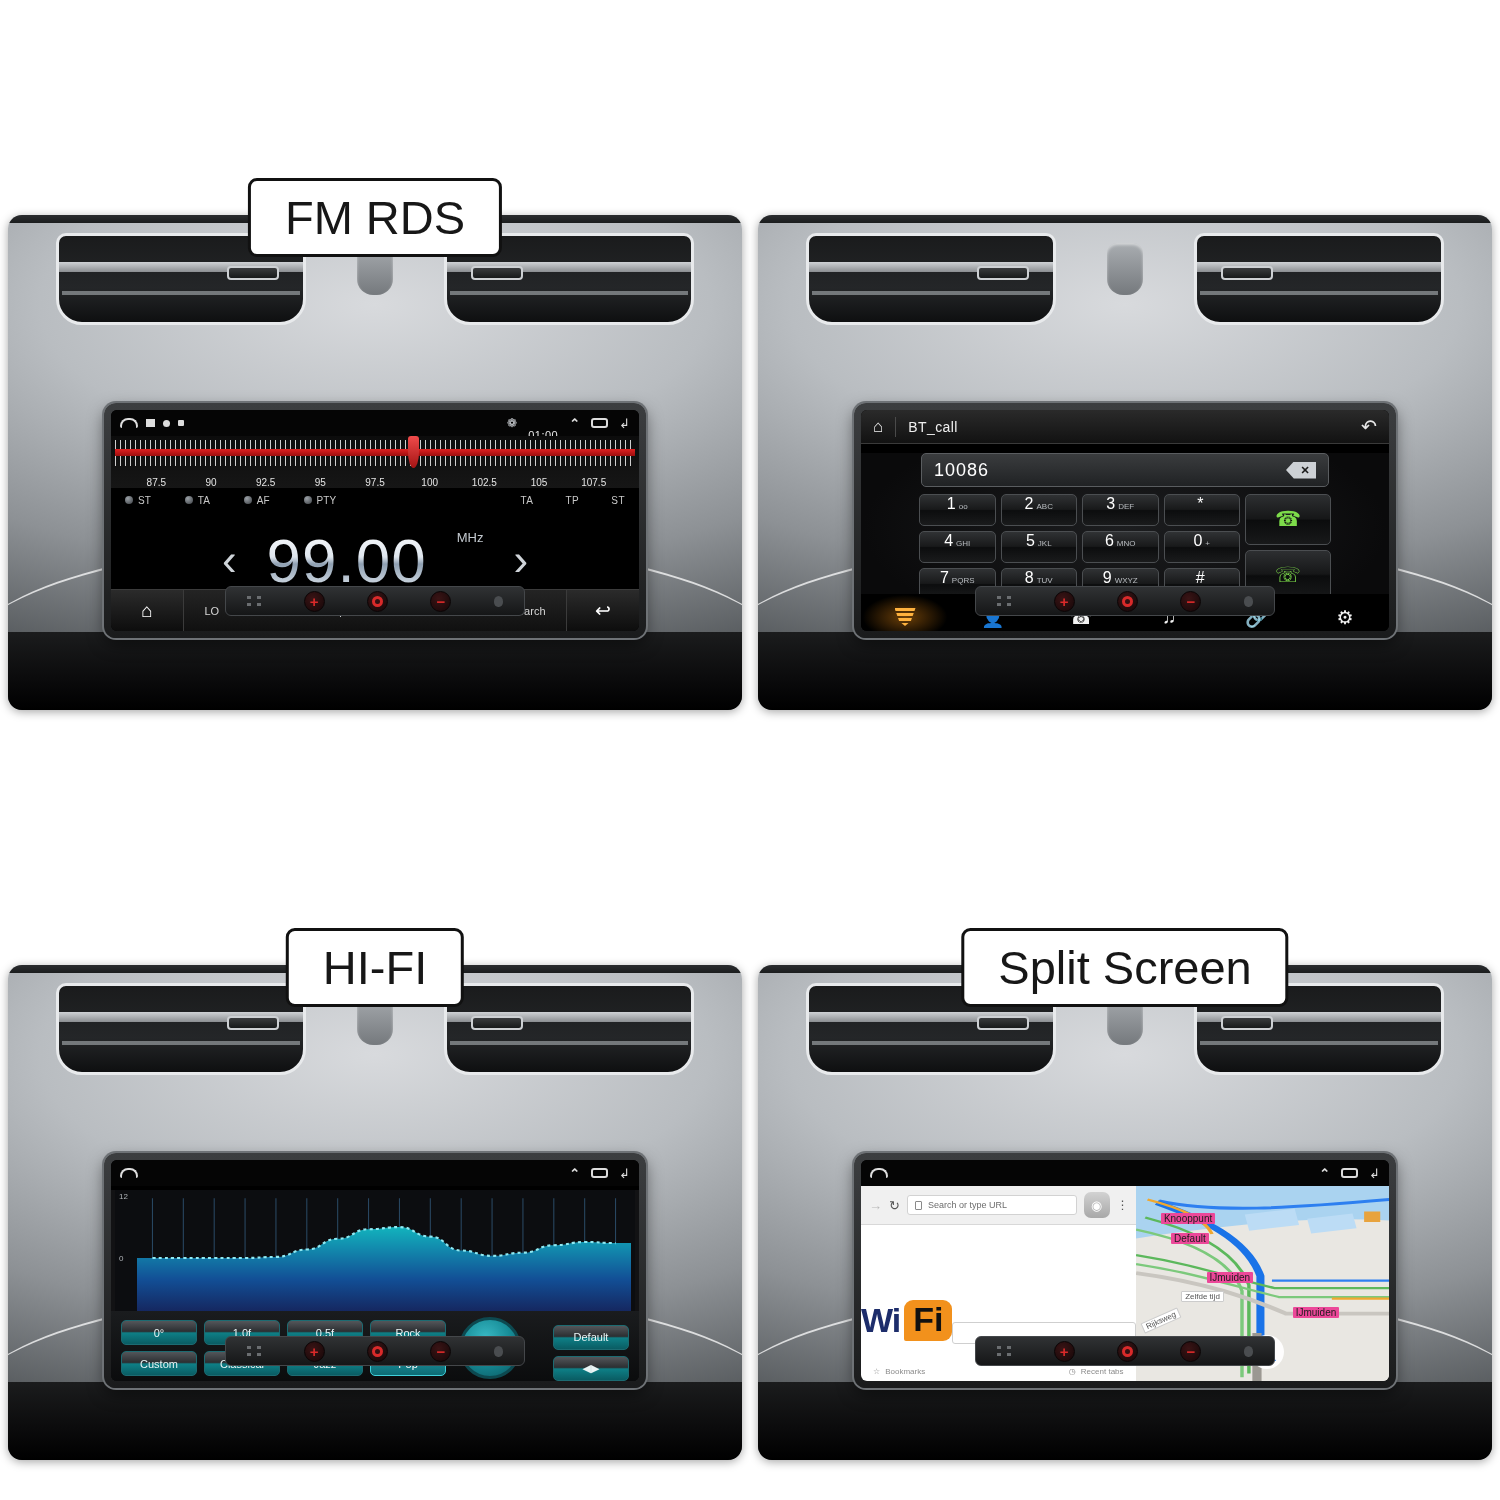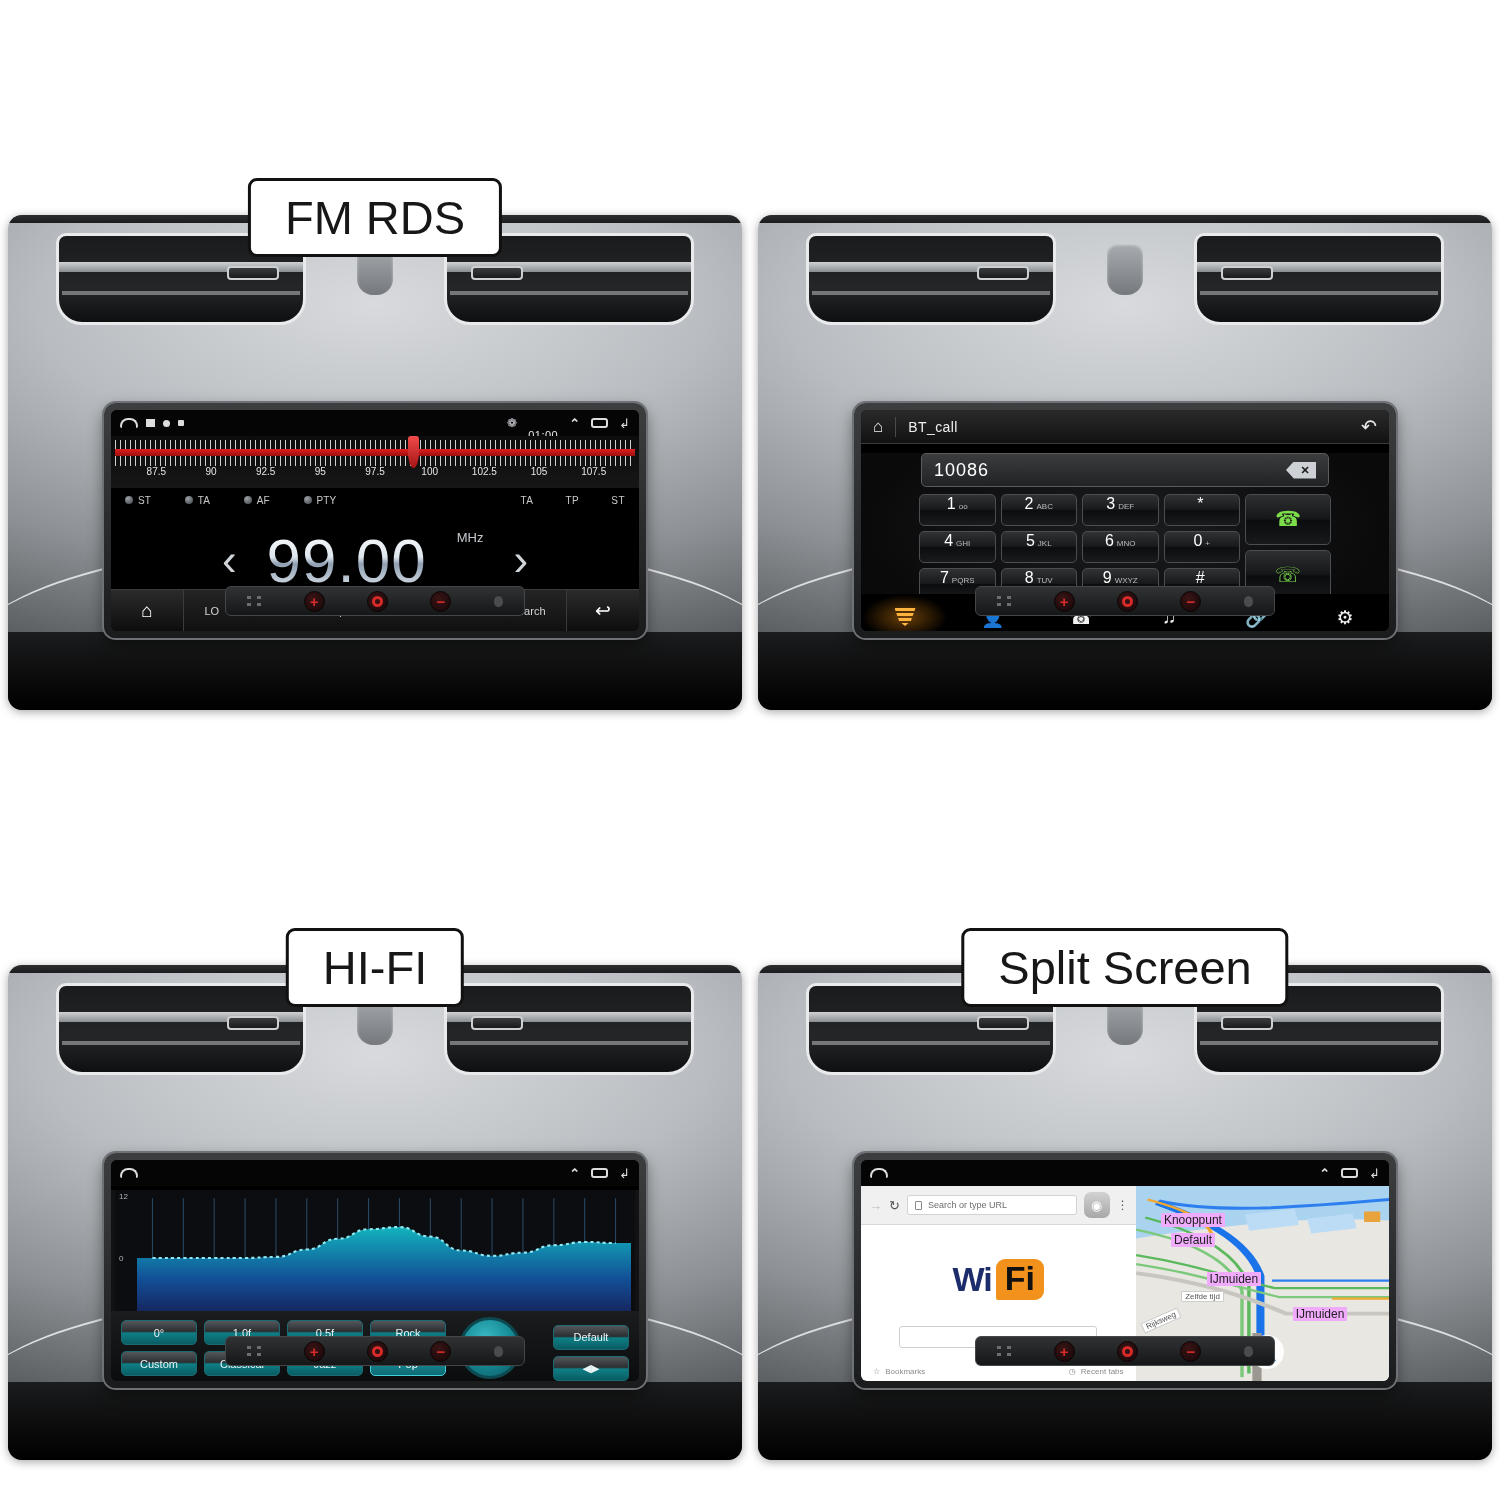--- a/index.html
+++ b/index.html
@@ -144,21 +144,21 @@
   .fm-redline {
     position:absolute; left:4px; right:4px; top: 13px; height: 7px;
     background: linear-gradient(#e02020, #9c0d0d);
   }
   .fm-cursor {
     position:absolute; top:0px; left: 56.2%; width: 11px; height: 32px;
     background: linear-gradient(#f04b4b, #a51414);
     border-radius: 3px 3px 50% 50%;
   }
   .fm-nums {
-    position:absolute; left:0; right:0; bottom: 11px; display:flex;
+    position:absolute; left:0; right:0; bottom: 0; display:flex;
     padding: 0 18px; color:#e4e4e4; font-size: 10px;
   }
   .fm-nums span { flex:1; text-align:center; }
   .rds-row {
     display:flex; align-items:center; height: 24px; padding: 0 14px;
     color:#c9c9c9; font-size: 10px; background:#000;
   }
   .rds-left { display:flex; gap: 34px; }
   .rds-item { display:flex; align-items:center; gap: 5px; }
   .rds-led { width: 8px; height: 8px; border-radius: 50%;
@@ -307,42 +307,42 @@
     display:flex; align-items:center; gap:6px; padding: 0 7px;
     color:#6d6d6d; font-size: 9px;
   }
   .br-lock { width:7px; height:9px; border:1px solid #8a8a8a; border-radius:1px; }
   .br-tabs {
     width: 26px; height: 26px; border-radius: 7px;
     background: linear-gradient(#d2d2d2,#a8a8a8);
     display:flex; align-items:center; justify-content:center; color:#fff; font-size: 13px;
   }
   .br-menu { color:#555; font-size: 12px; letter-spacing:-1px; }
-  .br-main { flex:1; display:flex; flex-direction:column; align-items:center;
+  .br-main { flex:1; display:flex; align-items:center;
     justify-content:flex-start; padding-top: 34px; }
   .wifi-logo { display:flex; align-items:center; font-size: 34px; font-weight: bold; }
   .wifi-wi { color:#1d2d6b; letter-spacing: -1px; }
   .wifi-fi {
     color:#111; background:#f2911c; border-radius: 9px 9px 9px 2px;
     padding: 0 9px 2px; margin-left: 4px;
   }
   .wifi-search {
     margin-top: 26px; width: 72%; height: 22px;
     border: 1px solid #cfcfcf; border-radius: 3px; background:#fff;
   }
   .br-foot {
     position:absolute; left:0; right:0; bottom: 5px;
     display:flex; justify-content:space-between; padding: 0 12px;
     color:#8c8c8c; font-size: 8px;
   }
   .br-foot div { display:flex; align-items:center; gap: 5px; }
   .map { flex:1; position:relative; background:#e8e6e1; overflow:hidden; }
   .maplabel {
-    position:absolute; background:#f0abfc; color:#1d1d1d;
-    font-size: 12px; padding: 0 3px; border-radius: 1px; white-space: nowrap;
+    position:absolute; background:#ec4899; color:#1d1d1d;
+    font-size: 10px; padding: 0 3px; border-radius: 1px; white-space: nowrap;
   }
   .maplabel.white { background:#fff; border:1px solid #ccc; color:#555; font-size: 8px; }
   .navarrow {
     position:absolute; left: 45%; bottom: 12px; width: 34px; height: 34px;
     background: rgba(255,255,255,.92); border-radius: 50%;
     display:flex; align-items:center; justify-content:center;
   }
   .navarrow::after { content:""; width:0;height:0;
     border-left: 9px solid transparent; border-right: 9px solid transparent;
     border-bottom: 17px solid #1a73e8; }

